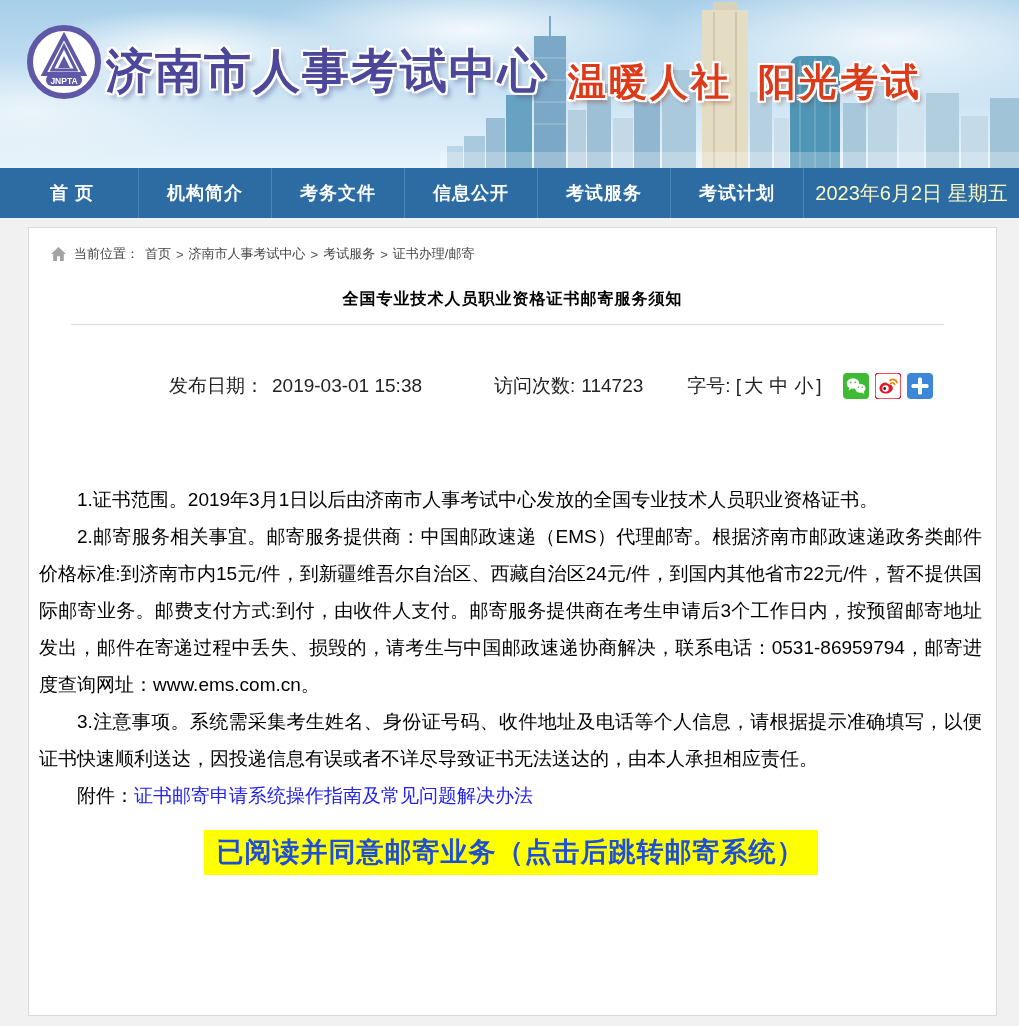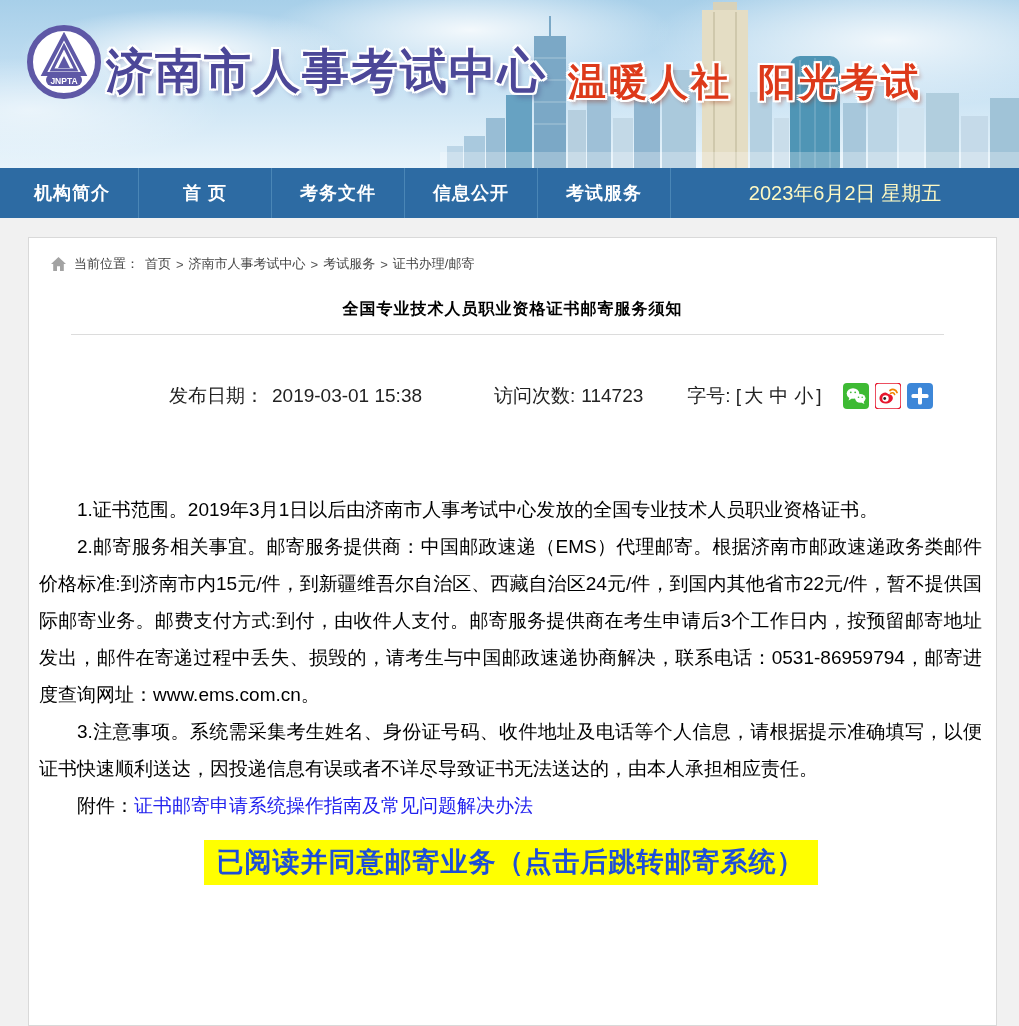--- a/index.html
+++ b/index.html
@@ -29,21 +29,21 @@
   
   .main-nav { width:1019px; height:50px; background:#2d6ba3; display:flex; align-items:stretch; }
   .nav-item { flex:0 0 133px; display:flex; align-items:center; justify-content:center;
     color:#fff; font-size:18px; font-weight:bold; text-decoration:none;
     border-right:1px solid #4a86b6; cursor:pointer; letter-spacing:1px; }
   .nav-item:first-child { margin-left:6px; }
   .nav-date { flex:1; display:flex; align-items:center; justify-content:center;
     color:#fef9c3; font-size:20px; }
 
   
-  .content-wrap { width:1019px; padding-top:19px; background:#f1f1f1; height:808px; }
+  .content-wrap { width:1019px; padding-top:9px; background:#f1f1f1; height:808px; }
   .content-box { width:969px; margin-left:28px; background:#fff;
     border:1px solid #d9d9d9; min-height:789px; }
 
   .breadcrumb { padding:17px 0 0 22px; font-size:13px; color:#444;
     display:flex; align-items:center; }
   .breadcrumb .home-icon { margin-right:8px; display:inline-flex; }
   .breadcrumb a { color:#444; text-decoration:none; cursor:pointer; }
   .breadcrumb .sep { margin:0 5px; color:#555; }
   .breadcrumb .crumb-prefix { margin-right:6px; }
 
@@ -119,25 +119,26 @@
   </svg>
 
   <div class="site-title">济南市人事考试中心</div>
 
   <div class="slogan">
     <span>温暖人社</span><span class="slogan-part2">阳光考试</span>
   </div>
 </header>
 
 <nav class="main-nav">
+  <a class="nav-item">首 页</a>
   <a class="nav-item">机构简介</a>
-  <a class="nav-item">首 页</a>
   <a class="nav-item">考务文件</a>
   <a class="nav-item">信息公开</a>
   <a class="nav-item">考试服务</a>
+  <a class="nav-item">考试计划</a>
   <div class="nav-date">2023年6月2日 星期五</div>
 </nav>
 
 <main class="content-wrap">
   <div class="content-box">
 
     <div class="breadcrumb">
       <span class="home-icon">
         <svg width="15" height="14" viewBox="0 0 15 14" xmlns="http://www.w3.org/2000/svg">
           <path d="M7.5 0 L15 7 L12.8 7 L12.8 14 L9 14 L9 9.2 L6 9.2 L6 14 L2.2 14 L2.2 7 L0 7 Z" fill="#a3a3a3"></path>

